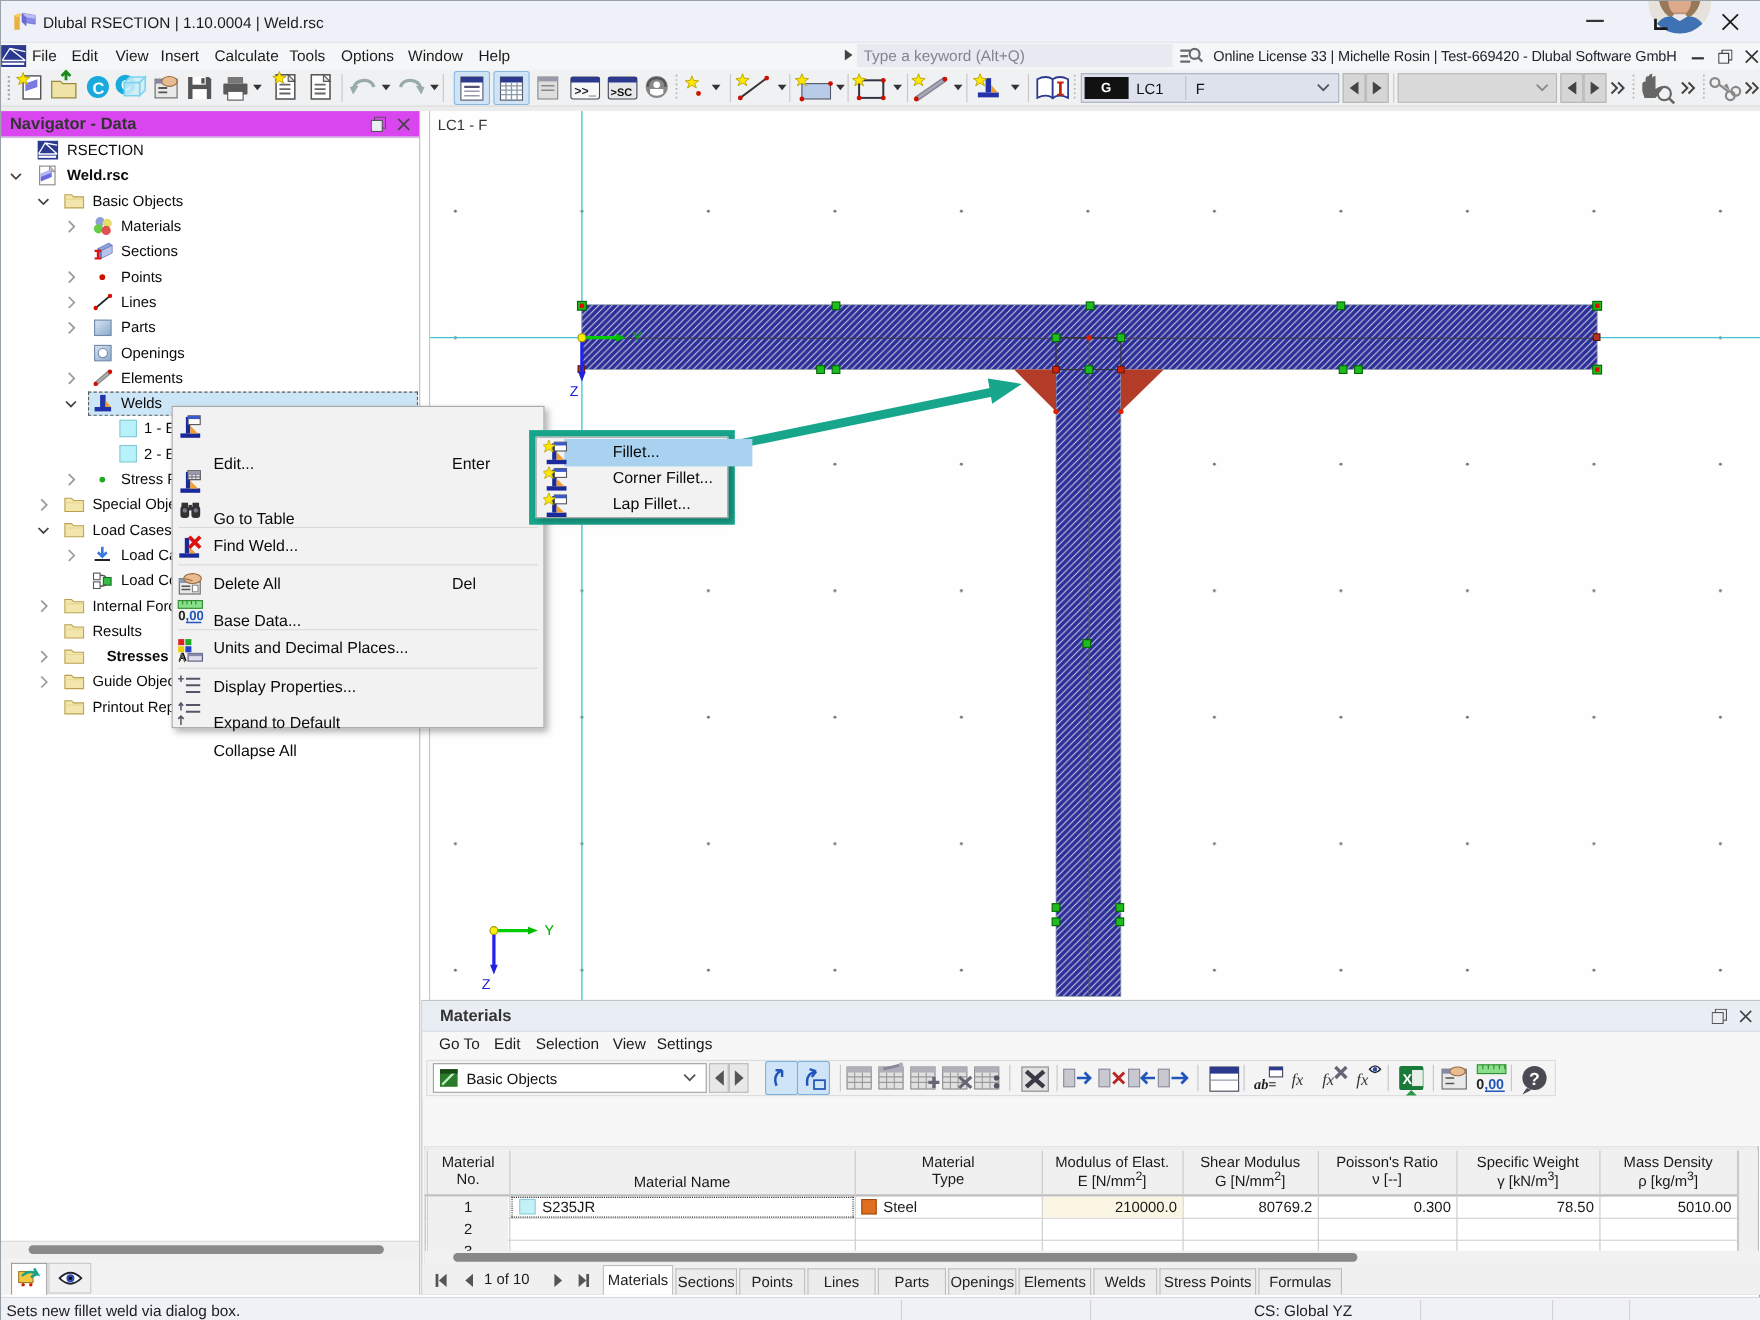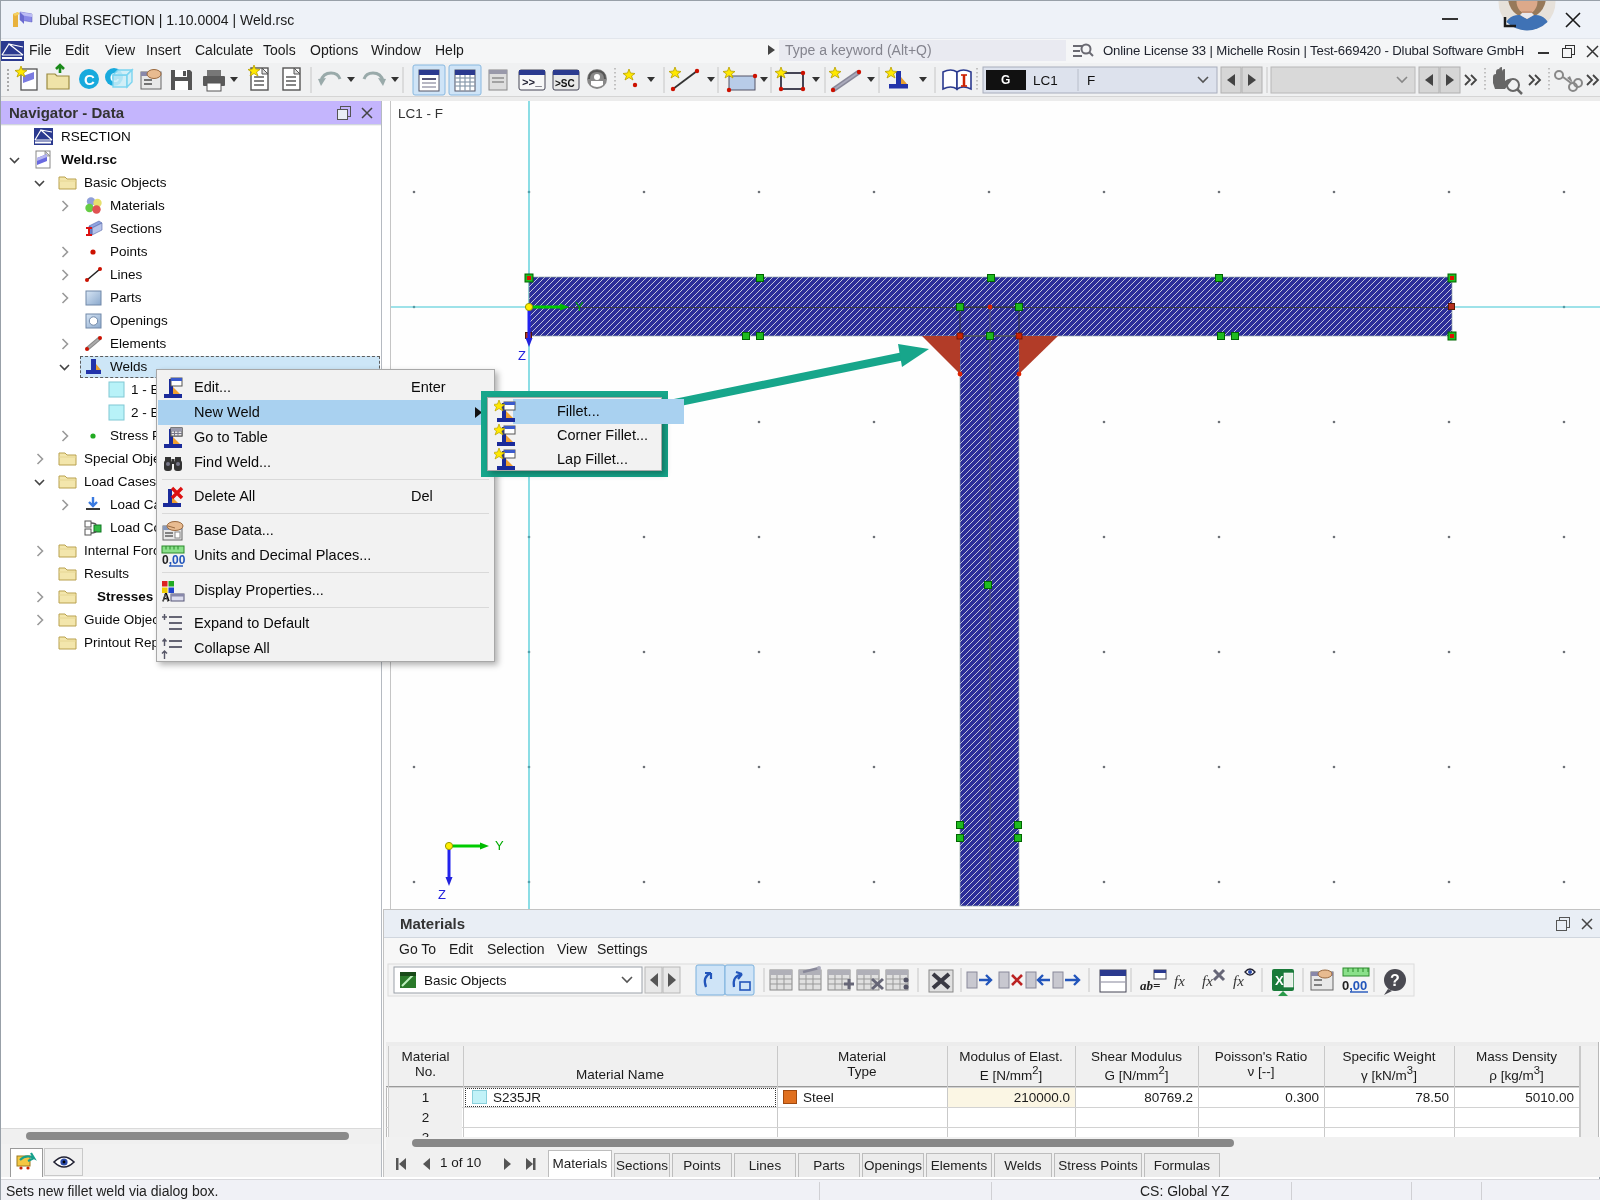--- a/index.html
+++ b/index.html
@@ -21,21 +21,21 @@
   #license { position:absolute; left:1102px; top:4px; font-size:13.2px; color:#20242e; letter-spacing:-0.15px; }
 
   
   #toolbar { position:absolute; left:0; top:62px; width:1600px; height:34px; background:#f0f1f2; border-bottom:1px solid #d5d5d5; }
 
   
   #midstrip { position:absolute; left:0; top:96px; width:1600px; height:4px; background:#ececec; }
 
   
   #nav { position:absolute; left:0; top:100px; width:381px; height:1076px; background:#f2f2f2; border-right:1px solid #b5bac1; }
-  #navhdr { position:absolute; left:0; top:0; width:380px; height:24px; background:#c4b5fd; border-bottom:1px solid #d0d6de; }
+  #navhdr { position:absolute; left:0; top:0; width:380px; height:24px; background:#d946ef; border-bottom:1px solid #d0d6de; }
   #navhdr .t { position:absolute; left:8px; top:3px; font-weight:bold; font-size:15px; color:#333; }
   #navtree { position:absolute; left:0; top:25px; width:380px; height:1002px; background:#ffffff; }
   .trow { position:absolute; height:22px; line-height:22px; font-size:13.5px; color:#0a0a0a; white-space:nowrap; }
   .tsel { position:absolute; left:79px; top:355px; width:301px; height:22px; background:#cde6f7; border:1px dashed #5c5c5c; }
   #navscroll { position:absolute; left:0; top:1027px; width:380px; height:16px; background:#f0f0f0; border-top:1px solid #dadada;}
   #navscroll .thumb { position:absolute; left:25px; top:3px; width:323px; height:8px; background:#8a8a8a; border-radius:4px; }
   #navtabs { position:absolute; left:0; top:1043px; width:380px; height:33px; background:#f2f2f2; }
 
   
   #canvas { position:absolute; left:389px; top:100px; width:1211px; height:808px; background:#fefefe; border-left:1px solid #c5c5c5; }
@@ -52,21 +52,21 @@
   #matscroll .thumb { position:absolute; left:26px; top:2px; width:822px; height:8px; background:#888; border-radius:4px; }
   #mattabs { position:absolute; left:0; top:240px; width:1216px; height:27px; background:#f0f0f0; }
   .tab { position:absolute; top:3px; height:24px; background:#ececec; border:1px solid #bdbdbd; border-bottom:none; font-size:13.5px; text-align:center; line-height:23px; color:#222; }
   .tab.active { top:0; height:27px; background:#fff; line-height:26px; }
 
   
   #statusbar { position:absolute; left:0; top:1178px; width:1600px; height:22px; background:#f0f1f6; border-top:1px solid #d8d8dc; font-size:14px; color:#222; }
 
   
   #ctx { position:absolute; left:155px; top:368px; width:339px; height:293px; background:#f2f2f2; border:1px solid #a8a8a8; box-shadow:3px 3px 6px rgba(0,0,0,.3); z-index:40; }
-  .ci { position:absolute; left:1px; width:335px; height:25px; line-height:25px; font-size:14.5px; color:#0a0a0a; }
+  .ci { position:absolute; left:1px; width:335px; height:25px; line-height:25px; font-size:14.5px; color:#0a0a0a;margin-top:35px; }
   .ci .lbl { position:absolute; left:36px; }
   .ci .sc { position:absolute; left:253px; }
   .csep { position:absolute; left:5px; width:327px; height:1px; background:#d9d9d9; }
   #subm { position:absolute; left:486px; top:396px; width:175px; height:74px; background:#f2f2f2; border:1px solid #a8a8a8; box-shadow:3px 3px 6px rgba(0,0,0,.3); z-index:52; }
   .si { position:absolute; left:1px; width:172px; height:25px; line-height:25px; font-size:14.5px; color:#0a0a0a;margin-left:24px; }
   .si .lbl { position:absolute; left:44px; }
   #greenbox { position:absolute; left:480px; top:390px; width:187px; height:86px; border:6px solid #17a68b; z-index:51; }
   #annot { position:absolute; left:0; top:0; width:1600px; height:1200px; z-index:39; pointer-events:none; }
 </style>
 </head>
@@ -803,26 +803,20 @@
         <span class="lbl">Edit...</span>
         <span class="sc">Enter</span>
       </div>
 <svg class="abs" style="left:4px;top:6px" width="24" height="24" viewBox="0 0 24 24">
         <rect x="8" y="3" width="4" height="15" fill="#1a2a9a"></rect>
         <rect x="3" y="18" width="18" height="4" fill="#1a2a9a"></rect>
         <polygon points="12,18 12,11 19,18" fill="#f0a030"></polygon>
         <rect x="10" y="2" width="11" height="8" fill="#fff" stroke="#555" stroke-width="1"></rect>
         <rect x="10" y="2" width="11" height="3" fill="#3a5acc"></rect>
       </svg>
-<div class="ci" style="top:30px;background:#a9d1f0;width:323px">
-        <span class="lbl">New Weld</span>
-        <svg class="abs" style="left:317px;top:7px" width="7" height="11" viewBox="0 0 7 11">
-          <polygon points="0,0 7,5.5 0,11" fill="#111"></polygon>
-        </svg>
-      </div>
 <div class="ci" style="top:55px">
         <span class="lbl">Go to Table</span>
       </div>
 <svg class="abs" style="left:4px;top:56px" width="24" height="24" viewBox="0 0 24 24">
         <rect x="8" y="3" width="4" height="15" fill="#1a2a9a"></rect>
         <rect x="3" y="18" width="18" height="4" fill="#1a2a9a"></rect>
         <polygon points="12,18 12,11 19,18" fill="#f0a030"></polygon>
         <rect x="10" y="2" width="11" height="8" fill="#fff" stroke="#555" stroke-width="1"></rect>
         <rect x="10" y="2" width="11" height="3" fill="#3a5acc"></rect>
         <rect x="10" y="2" width="11" height="8" fill="#e8e8e8" stroke="#555"></rect>

